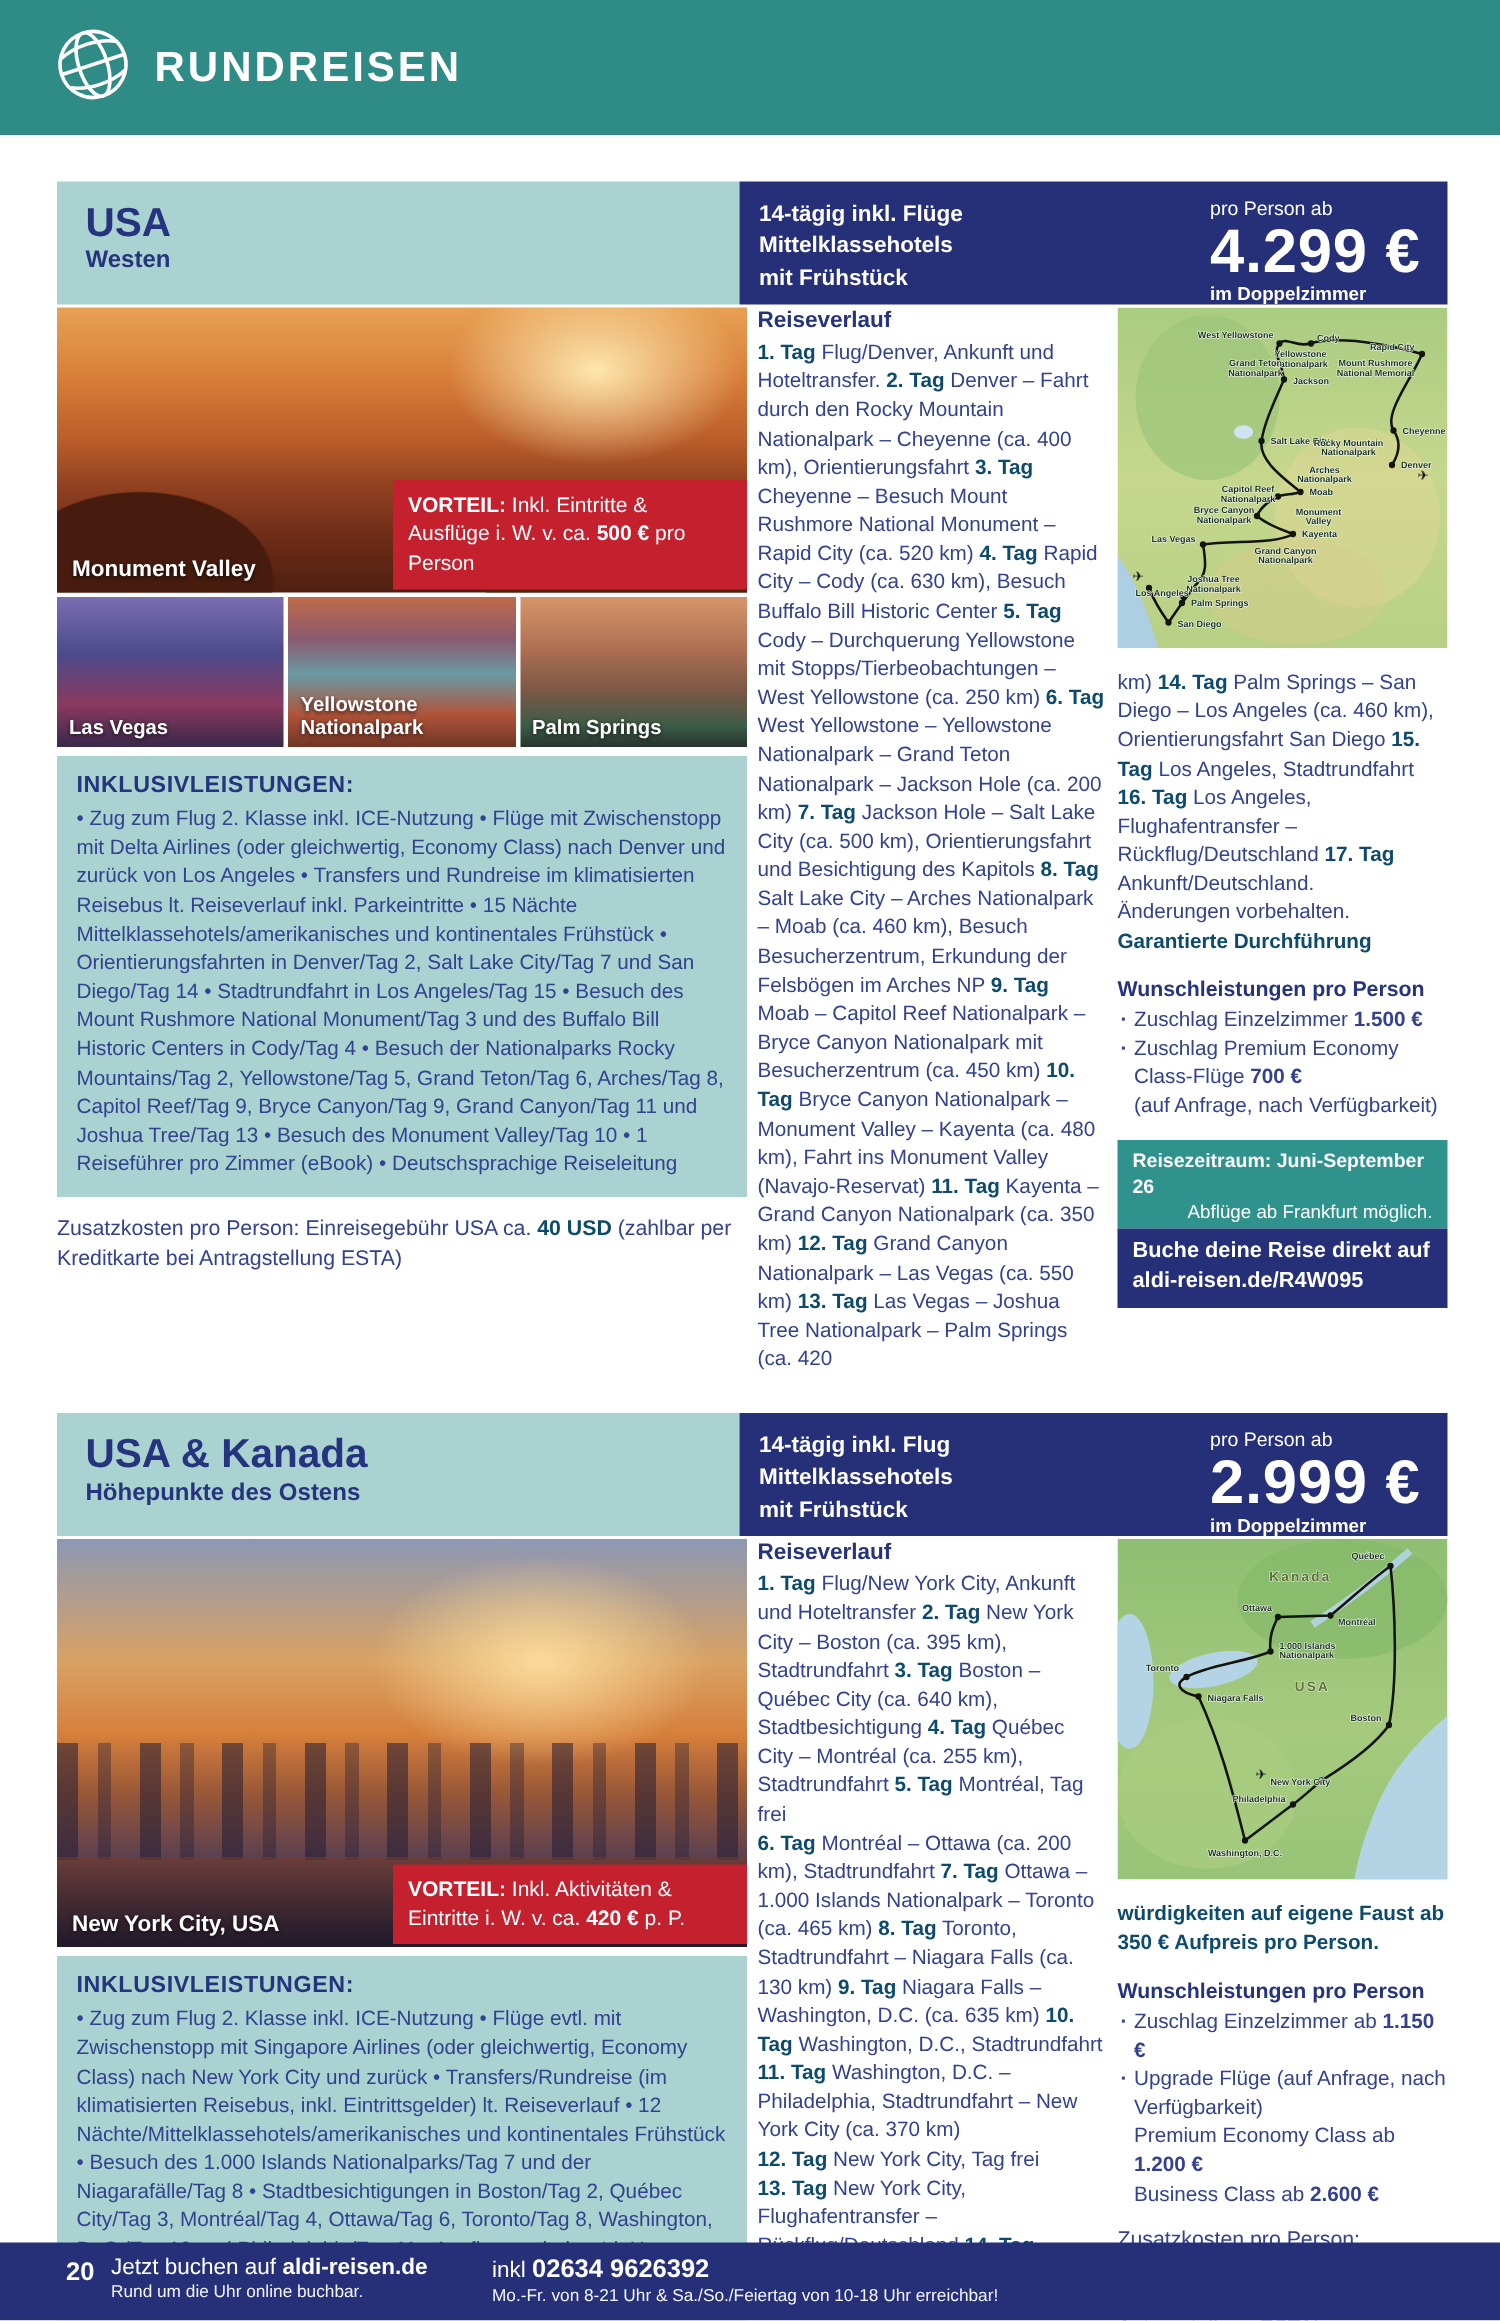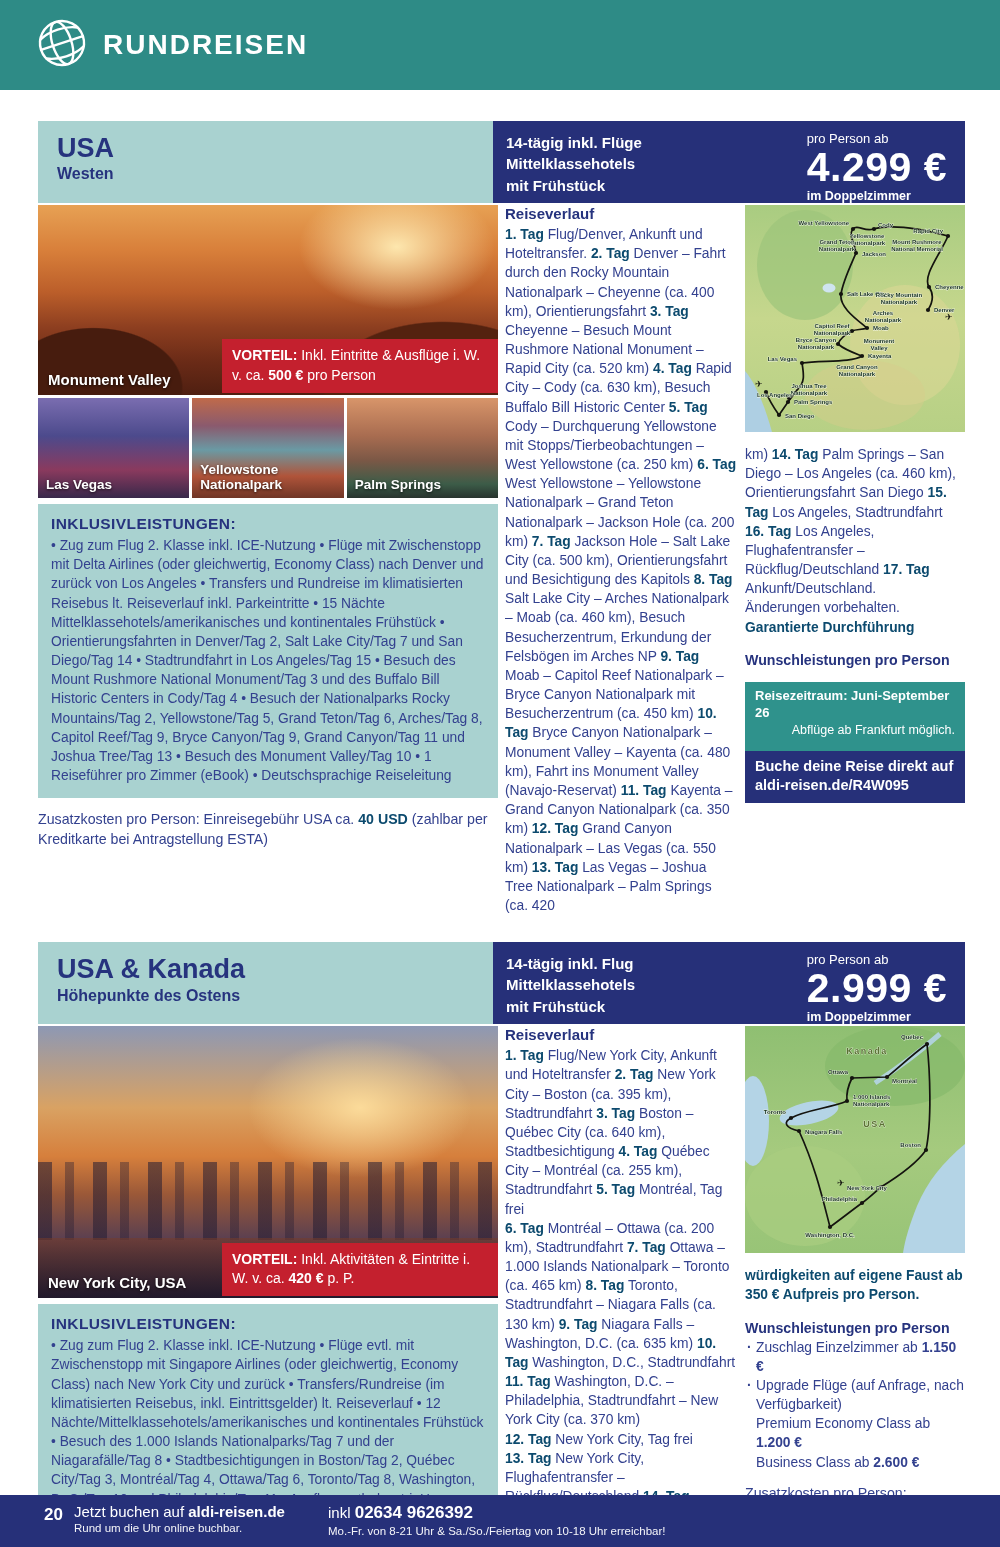--- a/index.html
+++ b/index.html
@@ -37,21 +37,21 @@
   .hero-2{height:272px;background:
      radial-gradient(160px 100px at 70% 30%,rgba(255,225,160,.9),rgba(255,200,120,0) 70%),
      linear-gradient(180deg,#8d98b4 0%,#d9a263 30%,#d67f3c 48%,#9a5838 62%,#5c4050 78%,#3b3346 100%);}
   .hero-2::before{content:"";position:absolute;left:0;right:0;bottom:58px;height:78px;
      background:repeating-linear-gradient(90deg,rgba(35,28,50,.55) 0 14px,rgba(35,28,50,0) 14px 27px,
                 rgba(35,28,50,.38) 27px 36px,rgba(35,28,50,0) 36px 55px);}
   .hero-2::after{content:"";position:absolute;left:0;right:0;bottom:0;height:60px;
      background:linear-gradient(180deg,rgba(120,60,40,.55),rgba(30,22,40,.9));}
   .caption{position:absolute;left:10px;bottom:7px;color:#fff;font-weight:700;font-size:15px;
            text-shadow:0 1px 3px rgba(0,0,0,.7);z-index:3;}
-  .vorteil{position:absolute;right:0;bottom:2px;width:276px;background:#c4202e;color:#fff;
+  .vorteil{position:absolute;right:0;bottom:2px;width:236px;background:#c4202e;color:#fff;
            padding:7px 10px 8px;box-sizing:border-box;font-size:14px;line-height:1.38;z-index:3;}
   .vorteil b{font-weight:700;color:#fff;}
   .thumbs{display:flex;gap:3px;margin-top:3px;}
   .thumb{flex:1;position:relative;height:100px;overflow:hidden;padding-left:20px;}
   .thumb .caption{font-size:13.5px;left:8px;bottom:6px;}
   .t-lasvegas{background:linear-gradient(180deg,#7a6db0 0%,#4c4a8c 38%,#8a3a5e 72%,#38284a 100%);}
   .t-yellowstone{background:linear-gradient(180deg,#c06a4a 0%,#8a5a6e 28%,#6a9aa4 52%,#b0543a 78%,#703626 100%);}
   .t-palmsprings{background:linear-gradient(180deg,#d8956a 0%,#a86c50 38%,#7c5846 62%,#3c5c48 86%,#28342e 100%);}
   .t-washington{background:linear-gradient(180deg,#93a8c5 0%,#b9c5d8 30%,#e9e4da 56%,#8a9a7a 78%,#55664f 100%);}
   .t-quebec{background:linear-gradient(180deg,#79a3c0 0%,#9ab9cc 34%,#6c8ca2 56%,#587a68 80%,#395846 100%);}
@@ -64,21 +64,21 @@
   .zusatz{margin-top:12px;font-size:14.2px;line-height:1.38;}
   .mid-title{font-size:15px;font-weight:800;color:#26337e;margin-bottom:3px;}
   
   .map{display:block;width:220px;}
   .cont{margin-top:13px;}
   .wunsch-title{font-size:14.2px;font-weight:800;color:#26337e;margin-top:15px;margin-bottom:2px;}
   .wunsch{margin:0;padding:0;list-style:none;}
   .wunsch li{position:relative;padding-left:11px;font-size:13.8px;line-height:1.39;}
   .wunsch li::before{content:"\00B7";position:absolute;left:2px;font-weight:800;}
   .banners{margin-top:14px;}
-  .season{background:#2f928c;color:#fff;padding:6px 10px 13px;}
+  .season{background:#2f928c;color:#fff;padding:6px 10px 3px;}
   .season-b{font-size:13px;font-weight:700;line-height:1.3;}
   .season-n{font-size:12.5px;line-height:1.3;text-align:right;}
   .book{background:#263079;color:#fff;padding:6px 10px 8px;font-size:14.5px;font-weight:700;line-height:1.32;}
   
   .map text{font-family:"Liberation Sans",sans-serif;}
   .stop-label{font-size:6px;font-weight:700;fill:#17321e;stroke:#f4f7ec;stroke-width:.75;paint-order:stroke;}
   .region-label{font-size:9px;font-weight:700;fill:#55682f;opacity:.9;letter-spacing:1.5px;stroke:#f4f7ec;stroke-width:.7;paint-order:stroke;}
   .stop-dot{fill:#14140f;}
   .plane{font-size:9px;fill:#14140f;}
   .route{fill:none;stroke:#14140f;stroke-width:1.7;stroke-linecap:round;}
@@ -217,20 +217,24 @@
               <text x="49" y="199" text-anchor="start" class="stop-label"><tspan x="49" dy="0">Palm Springs</tspan></text>
               <circle cx="34" cy="210" r="2.1" class="stop-dot"></circle>
               <text x="40" y="213" text-anchor="start" class="stop-label"><tspan x="40" dy="0">San Diego</tspan></text>
               <circle cx="21" cy="187" r="2.1" class="stop-dot"></circle>
               <text x="10" y="182" class="plane">✈</text>
               <text x="12" y="192" text-anchor="start" class="stop-label"><tspan x="12" dy="0">Los Angeles</tspan></text>
             </g>
         </svg>
         <div class="rich cont">km) <b>14. Tag</b> Palm Springs – San Diego – Los Angeles (ca. 460 km), Orientierungsfahrt San Diego <b>15. Tag</b> Los Angeles, Stadtrundfahrt <b>16. Tag</b> Los Angeles, Flughafentransfer – Rückflug/Deutschland <b>17. Tag</b> Ankunft/Deutschland.<br>Änderungen vorbehalten.<br><b>Garantierte Durchführung</b></div>
         <div class="wunsch-title">Wunschleistungen pro Person</div>
+        <ul class="wunsch">
+          <li>Zuschlag Einzelzimmer <b>1.500 €</b></li>
+          <li>Zuschlag Premium Economy Class-Flüge <b>700 €</b><br>(auf Anfrage, nach Verfügbarkeit)</li>
+        </ul>
         <div class="banners">
           <div class="season">
             <div class="season-b">Reisezeitraum: Juni-September 26</div>
             <div class="season-n">Abflüge ab Frankfurt möglich.</div>
           </div>
           <div class="book">
             <div>Buche deine Reise direkt auf</div>
             <div>aldi-reisen.de/R4W095</div>
           </div>
         </div>

